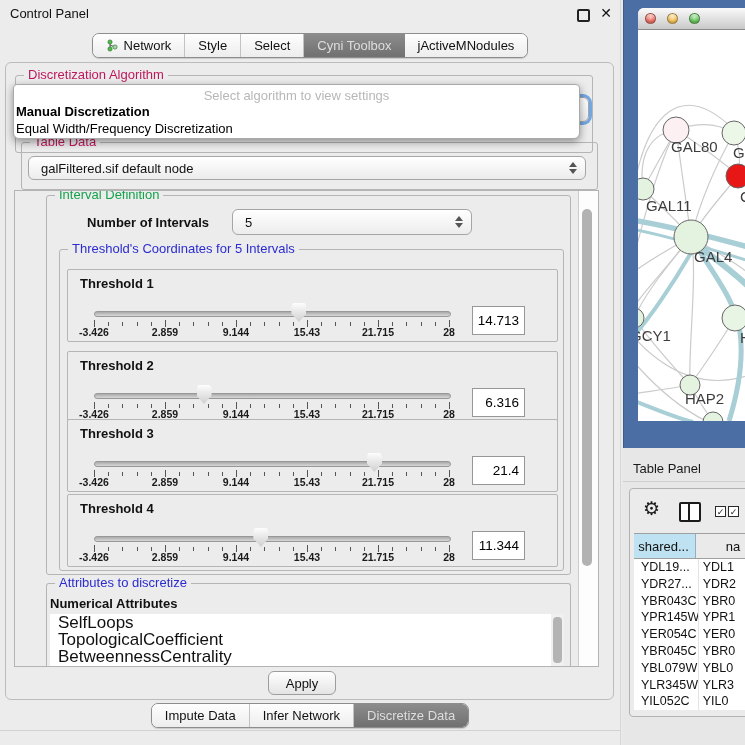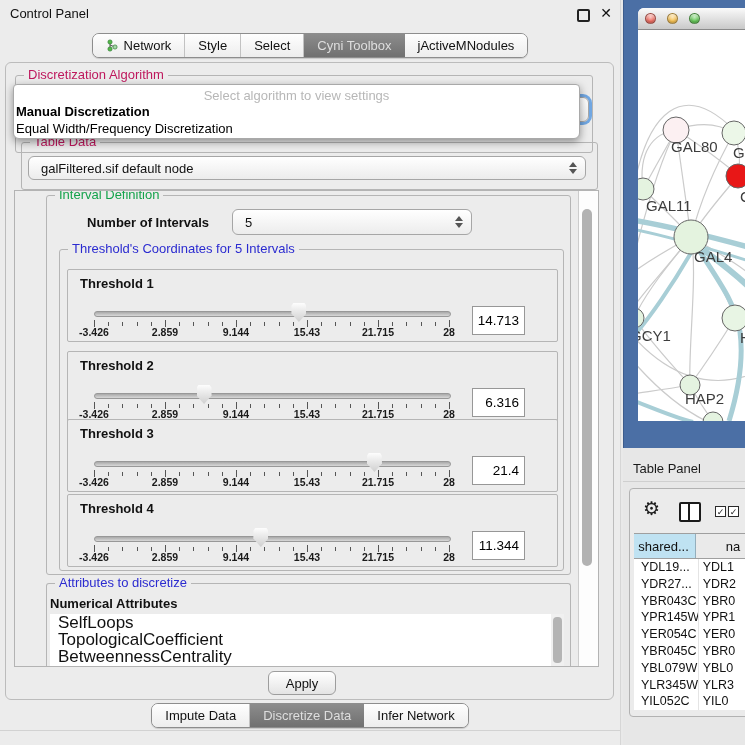--- a/index.html
+++ b/index.html
@@ -371,25 +371,25 @@
 
     <div id="apply-btn" class="abs">
       <span>Apply</span>
     </div>
 
     <div id="bottom-tabbar" class="abs tabbar">
       <div id="bottom-tabgroup" class="tabgroup">
           <div class="ttab">
             <span>Impute Data</span>
           </div>
+          <div class="ttab">
+            <span>Infer Network</span>
+          </div>
           <div class="ttab sel">
             <span>Discretize Data</span>
-          </div>
-          <div class="ttab">
-            <span>Infer Network</span>
           </div>
         </div>
     </div>
     <div id="cp-bottomline" class="abs"></div>
 
     <div id="algo-popup" class="abs">
       <div class="hint">Select algorithm to view settings</div>
       <div id="algo-options">
           <div class="opt bold">Manual Discretization</div>
           <div class="opt">Equal Width/Frequency Discretization</div>

